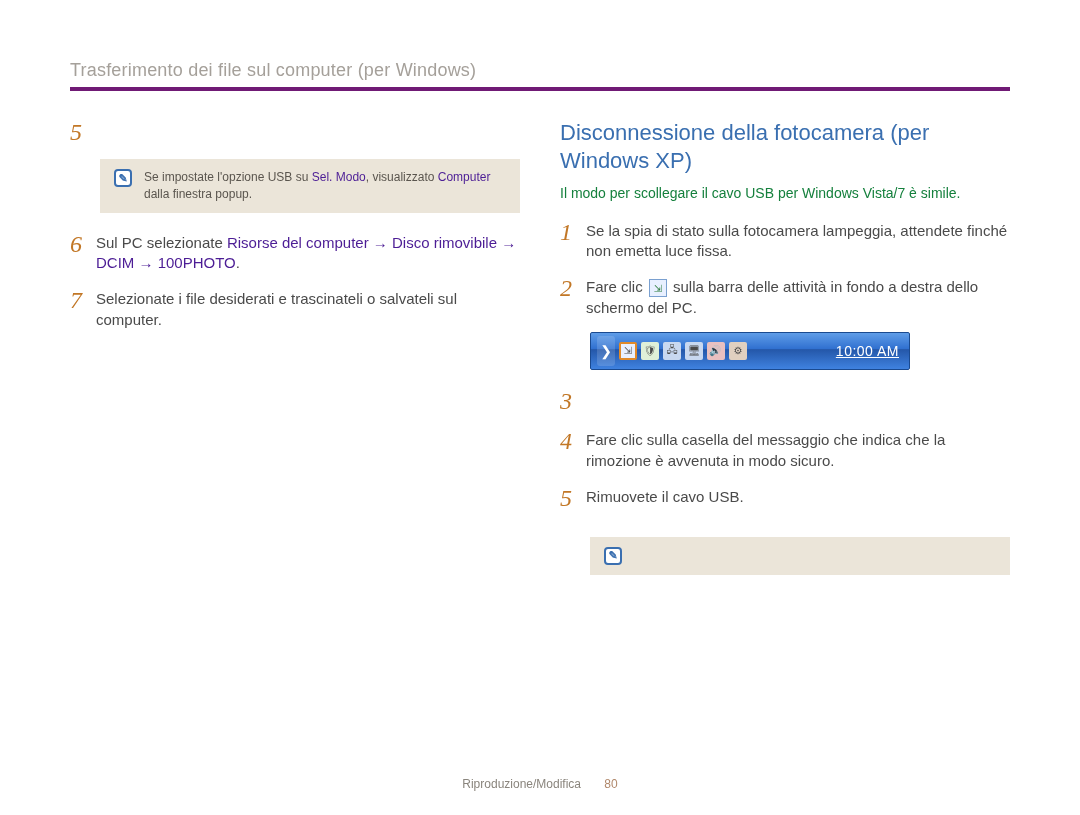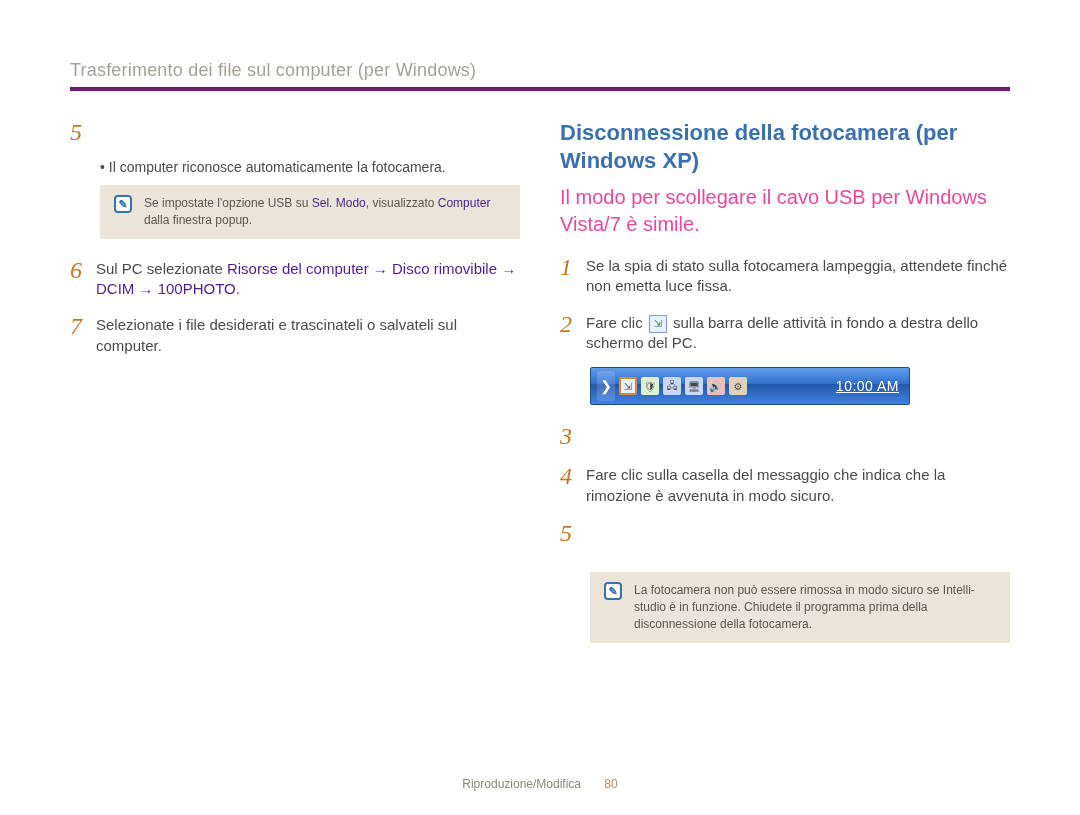--- a/index.html
+++ b/index.html
@@ -74,27 +74,27 @@
     align-items: center;
     justify-content: center;
     color: #3a6fb0;
     font-size: 11px;
     font-weight: bold;
     background: #fff;
   }
   .section-title {
     color: #3a6fb0;
     font-size: 22px;
-    font-weight: 700;
+    font-weight: 400;
     line-height: 1.25;
     margin-bottom: 10px;
   }
   .subtitle {
-    font-size: 20px;
-    color: #ec4899;
+    font-size: 14px;
+    color: #15803d;
     margin-bottom: 16px;
     line-height: 1.35;
   }
   .taskbar {
     margin: 10px 0 18px 30px;
     width: 320px;
     height: 38px;
     background: linear-gradient(to bottom, #5f9de8 0%, #2f6fcf 45%, #2457a9 46%, #3f82e0 100%);
     border: 1px solid #1a4a90;
     display: flex;
@@ -159,21 +159,20 @@
 
 <div class="page-header">Trasferimento dei file sul computer (per Windows)</div>
 
 <div class="columns">
 
   <div class="col">
 
     <div class="step">
       <div class="step-num">5</div>
     </div>
-    <div class="bullet">Il computer riconosce automaticamente la fotocamera.</div>
 
     <div class="notebox">
       <div class="note-icon">✎</div>
       <div>
         <span>Se impostate l'opzione USB su </span><strong>Sel. Modo</strong><span>, visualizzato </span><strong>Computer</strong><span> dalla finestra popup.</span>
       </div>
     </div>
 
     <div class="step">
       <div class="step-num">6</div>
@@ -223,25 +222,25 @@
       <div class="step-num">3</div>
     </div>
 
     <div class="step">
       <div class="step-num">4</div>
       <div class="step-body">Fare clic sulla casella del messaggio che indica che la rimozione è avvenuta in modo sicuro.</div>
     </div>
 
     <div class="step">
       <div class="step-num">5</div>
+      <div class="step-body">Rimuovete il cavo USB.</div>
     </div>
 
     <div class="notebox" style="margin-top:26px;">
       <div class="note-icon">✎</div>
-      <div>La fotocamera non può essere rimossa in modo sicuro se Intelli-studio è in funzione. Chiudete il programma prima della disconnessione della fotocamera.</div>
     </div>
 
   </div>
 </div>
 
 <div class="footer">
   <span>Riproduzione/Modifica</span>
   <span class="pagenum">80</span>
 </div>
 

